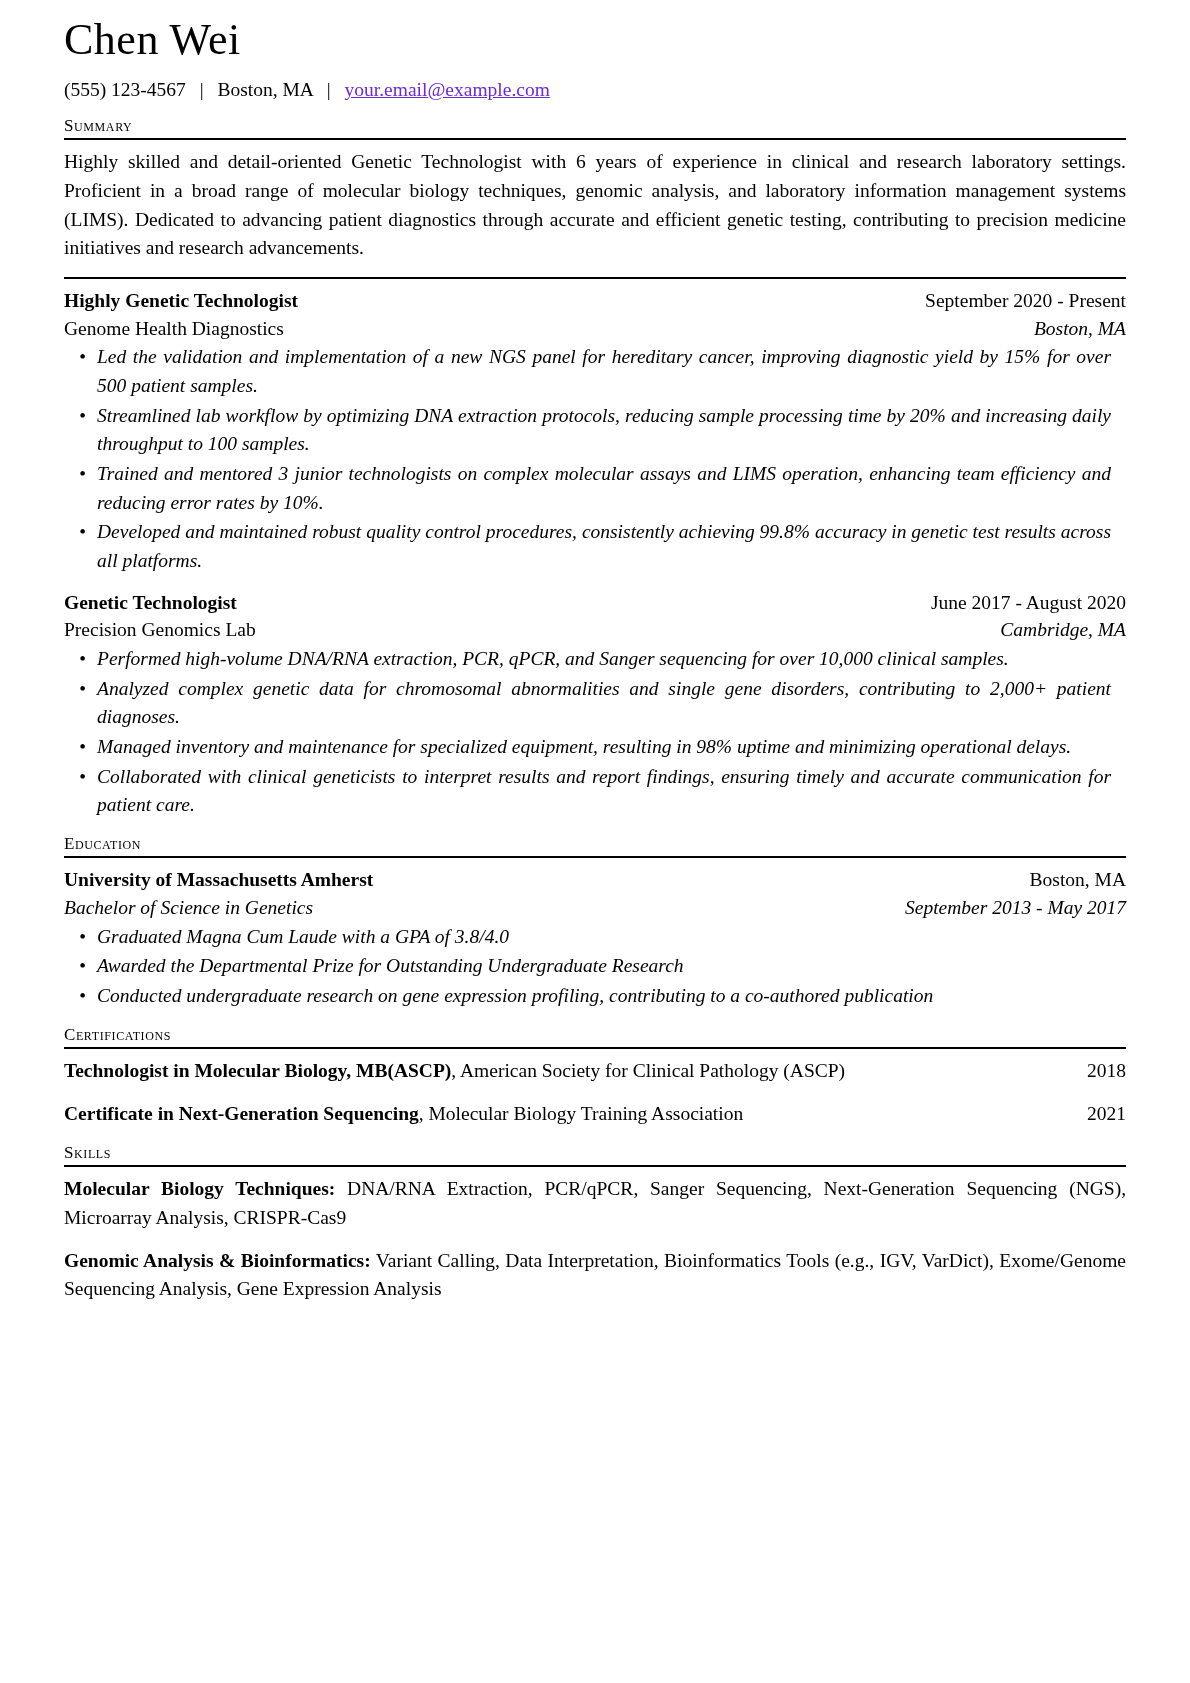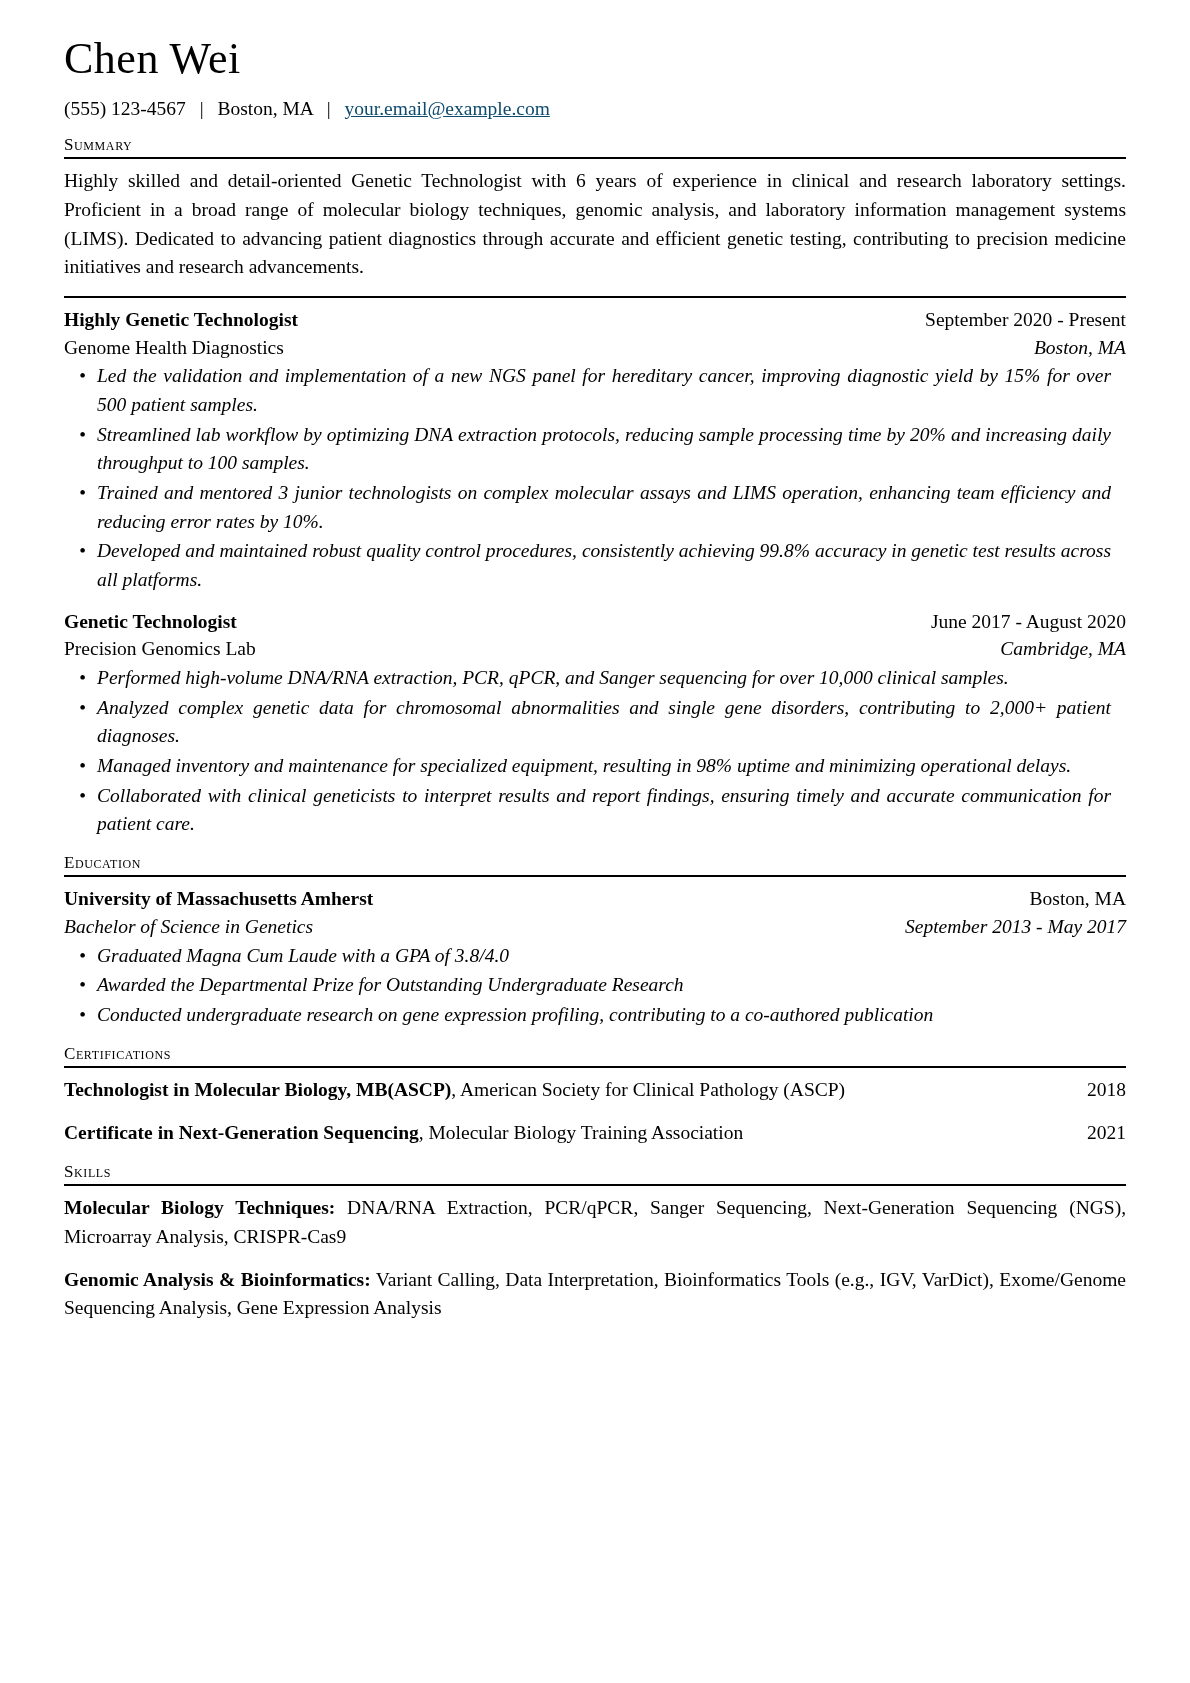--- a/index.html
+++ b/index.html
@@ -11,21 +11,21 @@
   body {
     font-family: "Liberation Serif", "DejaVu Serif", serif;
     color: #000000;
   }
   .page {
     position: relative;
     width: 1190px;
     height: 1683px;
     background: #ffffff;
     box-sizing: border-box;
-    padding: 35px 64px 0 64px;
+    padding: 16px 64px 0 64px;
     overflow: hidden;
   }
 
   
   .name {
     font-size: 44px;
     font-weight: normal;
     letter-spacing: 0.5px;
     line-height: 1.1;
     margin: 0 0 14px 0;
@@ -36,21 +36,21 @@
     margin: 0 0 8px 0;
     white-space: nowrap;
   }
   .contact-sep {
     display: inline-block;
     padding: 0 9px;
     color: #000;
   }
   .contact-email {
     text-decoration: underline;
-    color: #0c4a6e;
+    color: #6d28d9;
   }
 
   
   .section {
     margin-top: 14px;
   }
   .section-title {
     font-size: 17px;
     font-variant: small-caps;
     font-weight: normal;

